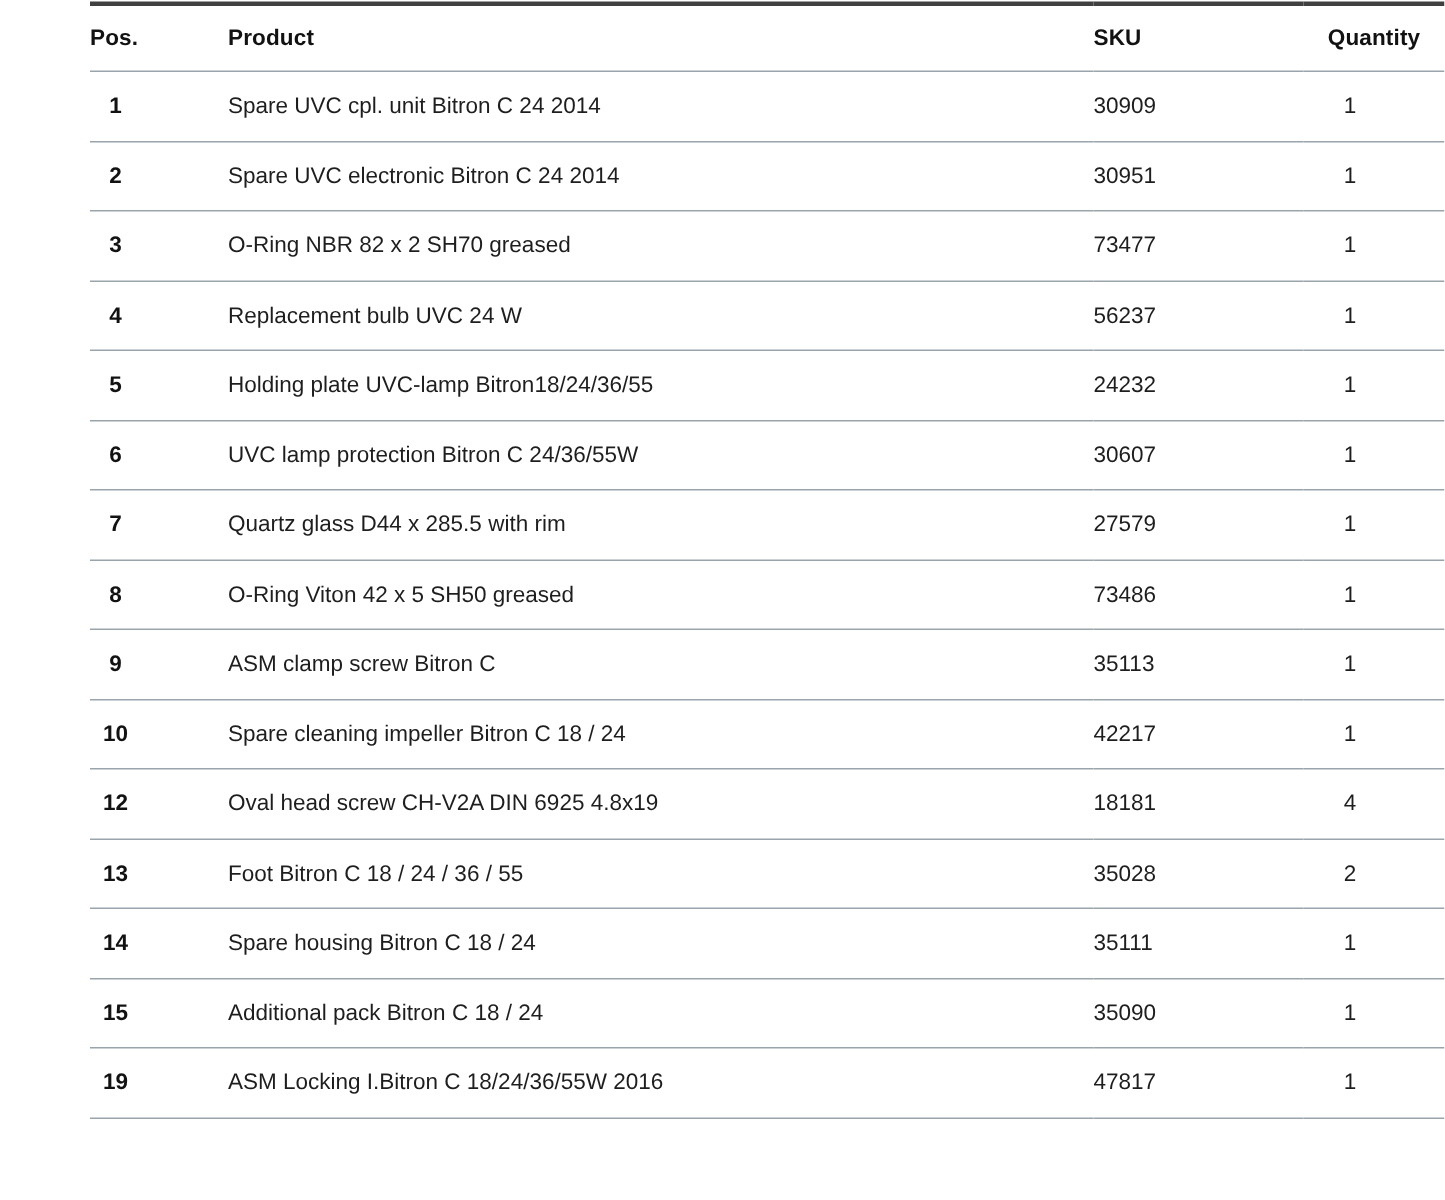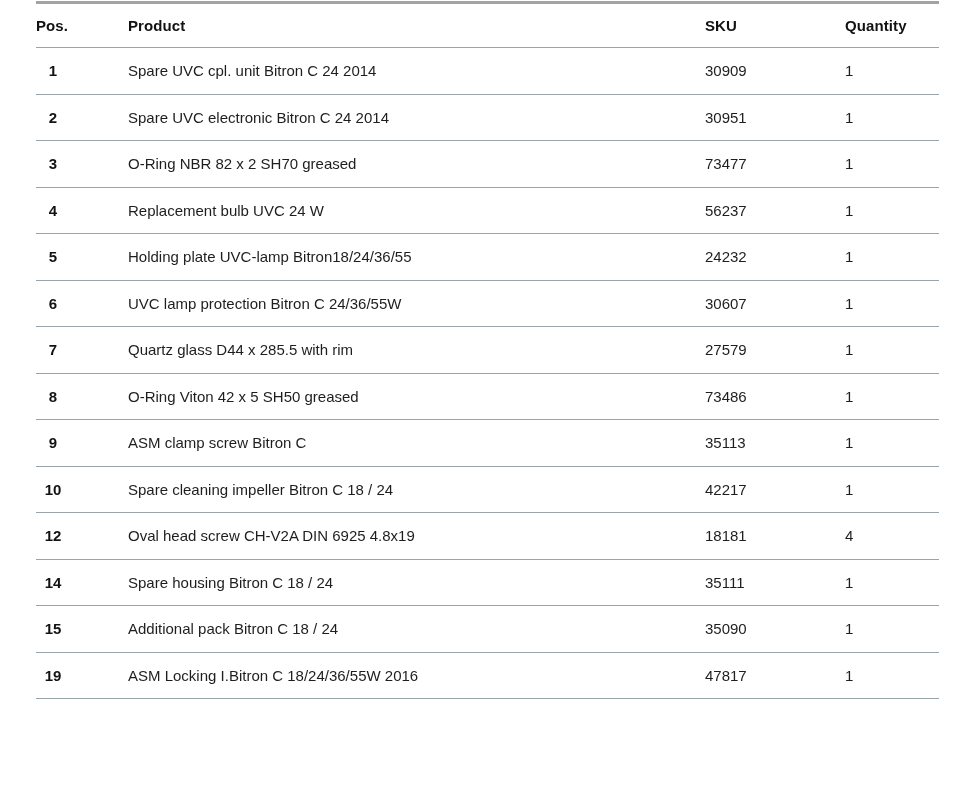--- a/index.html
+++ b/index.html
@@ -7,24 +7,24 @@
     padding: 0;
     background: #ffffff;
     font-family: "Liberation Sans", "DejaVu Sans", sans-serif;
     color: #1c1c1c;
   }
   .parts-wrap {
     padding-top: 1px;
   }
   table.parts-table {
     width: 903px;
-    margin-left: 36px;
+    margin-left: 60px;
     border-collapse: collapse;
     table-layout: fixed;
-    border-top: 3px solid #a3a3a3;
+    border-top: 3px solid #404040;
   }
   col.col-pos      { width: 92px;  }
   col.col-product  { width: 577px; }
   col.col-sku      { width: 140px; }
   col.col-qty      { width: 94px;  }
 
   th, td {
     padding: 0;
     border-bottom: 1.5px solid #9aa4ab;
     vertical-align: middle;
@@ -38,21 +38,21 @@
     height: 43px;
     font-weight: 700;
     color: #121212;
     letter-spacing: 0.1px;
   }
   td {
     height: 45.5px;
     font-weight: 400;
     color: #1e1e1e;
   }
-  th.qty, td.qty { text-align: left; }
+  th.qty, td.qty { text-align: center; }
   td.qty { padding-right: 32px; }
   td.pos .pos-num {
     display: inline-block;
     width: 34px;
     text-align: center;
     font-weight: 700;
     color: #121212;
   }
 </style>
 </head>
@@ -135,20 +135,26 @@
         <td>42217</td>
         <td class="qty">1</td>
       </tr>
       <tr>
         <td class="pos"><span class="pos-num">12</span></td>
         <td>Oval head screw CH-V2A DIN 6925 4.8x19</td>
         <td>18181</td>
         <td class="qty">4</td>
       </tr>
       <tr>
+        <td class="pos"><span class="pos-num">13</span></td>
+        <td>Foot Bitron C 18 / 24 / 36 / 55</td>
+        <td>35028</td>
+        <td class="qty">2</td>
+      </tr>
+      <tr>
         <td class="pos"><span class="pos-num">14</span></td>
         <td>Spare housing Bitron C 18 / 24</td>
         <td>35111</td>
         <td class="qty">1</td>
       </tr>
       <tr>
         <td class="pos"><span class="pos-num">15</span></td>
         <td>Additional pack Bitron C 18 / 24</td>
         <td>35090</td>
         <td class="qty">1</td>

